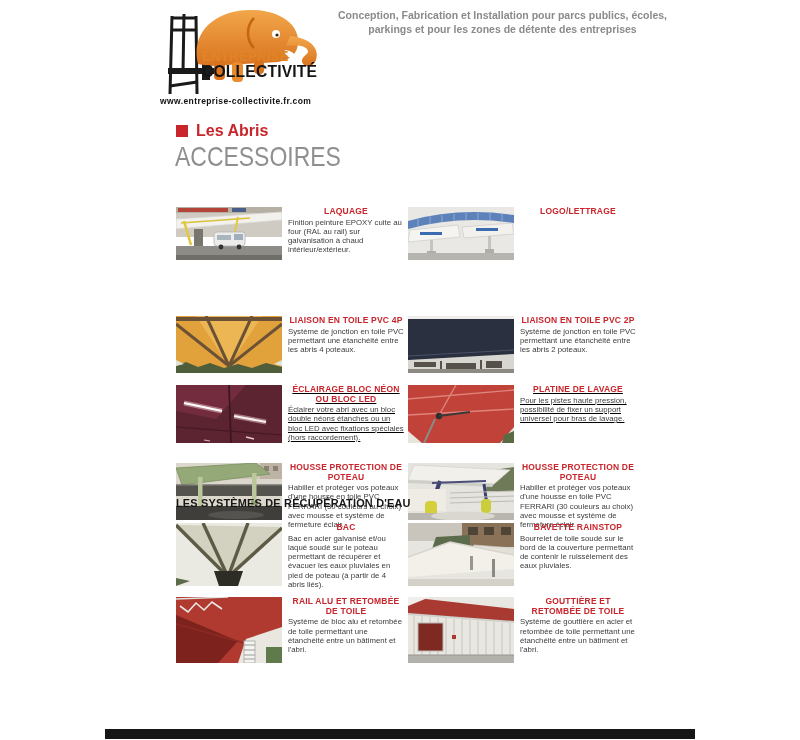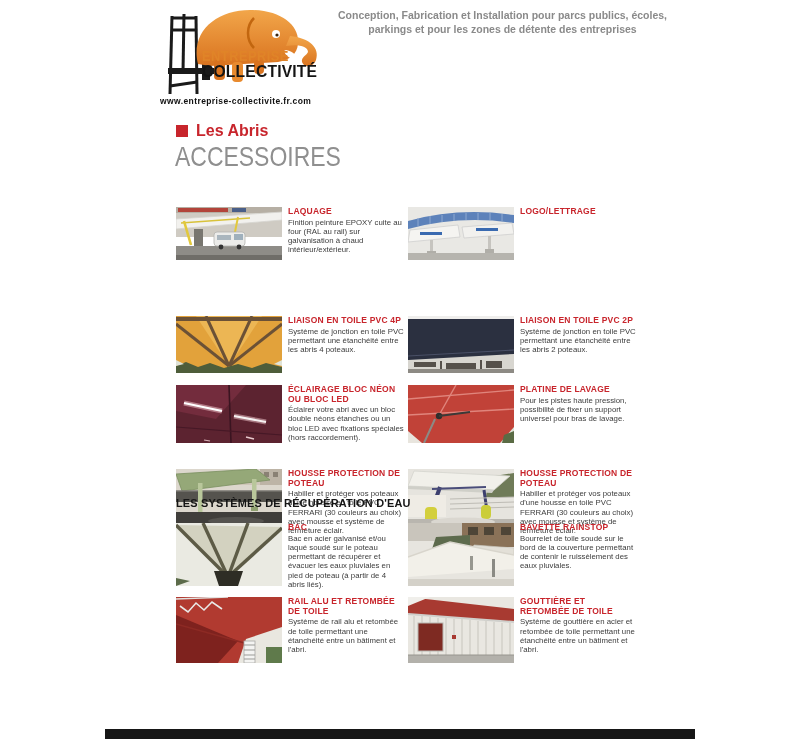--- a/index.html
+++ b/index.html
@@ -31,23 +31,23 @@
               transform:scaleX(.82);transform-origin:left top;letter-spacing:0;}
 
   
   .grid{position:absolute;left:176px;width:462px;display:grid;grid-template-columns:230px 230px;column-gap:2px;}
   .grid-accessories{top:207px;}
   .grid-water{top:523px;}
   .item{display:flex;align-items:flex-start;}
   .photo{width:106px;flex:0 0 106px;margin-right:6px;display:block;}
   .item-text{width:116px;}
   .item-title{font-size:8.5px;font-weight:bold;color:var(--accent-red);letter-spacing:.2px;line-height:9.5px;
-              text-transform:uppercase;margin-bottom:1px;}
+              text-transform:uppercase;margin-bottom:1px;text-align:center;}
   .item-desc{font-size:7.8px;color:var(--text-dark);line-height:9.3px;}
-  .mb8{margin-bottom:8px;} .mb12{margin-bottom:12px;margin-top:48px;} .mb10{margin-bottom:26px;}
+  .mb8{margin-bottom:8px;} .mb12{margin-bottom:12px;margin-top:48px;} .mb10{margin-bottom:20px;text-decoration:underline;}
   .h53{height:53px;} .h57{height:57px;} .h58{height:58px;} .h63{height:63px;} .h66{height:66px;}
 
   .subsection{position:absolute;left:176px;top:497px;font-size:11.5px;font-weight:bold;color:#151515;
               transform:scaleX(.95);transform-origin:left top;letter-spacing:.2px;white-space:nowrap;}
 
   
   .footer-bar{position:absolute;left:105px;top:729px;width:590px;height:10px;background:#161616;}
 </style>
 </head>
 <body>
@@ -353,21 +353,21 @@
         <g stroke="#9b9b97" stroke-width="1">
             <line x1="68" y1="48" x2="79" y2="48"></line>
             <line x1="68" y1="53" x2="79" y2="53"></line>
             <line x1="68" y1="58" x2="79" y2="58"></line>
             <line x1="68" y1="62" x2="79" y2="62"></line>
           </g>
         <rect x="90" y="50" width="16" height="16" fill="#5f7a4b"></rect>
       </svg>
       <div class="item-text">
         <div class="item-title">RAIL ALU ET RETOMBÉE DE TOILE</div>
-        <div class="item-desc">Système de rail alu et retombée de toile permettant une étanchéité entre un bâtiment et l'abri.</div>
+        <div class="item-desc">Système de bloc alu et retombée de toile permettant une étanchéité entre un bâtiment et l'abri.</div>
       </div>
     </div>
 
     <div class="item">
       <svg class="photo h66" viewBox="0 0 106 66" preserveAspectRatio="none">
         <rect width="106" height="66" fill="#e9e7e1"></rect>
         <polygon points="0,0 106,12 106,25 0,17" fill="#a83a31"></polygon>
         <polygon points="0,0 22,0 0,9" fill="#f0efeb"></polygon>
         <line x1="0" y1="17" x2="106" y2="25" stroke="#cfcfcb" stroke-width="2"></line>
         <g stroke="#d4d2cb" stroke-width="1.6">

